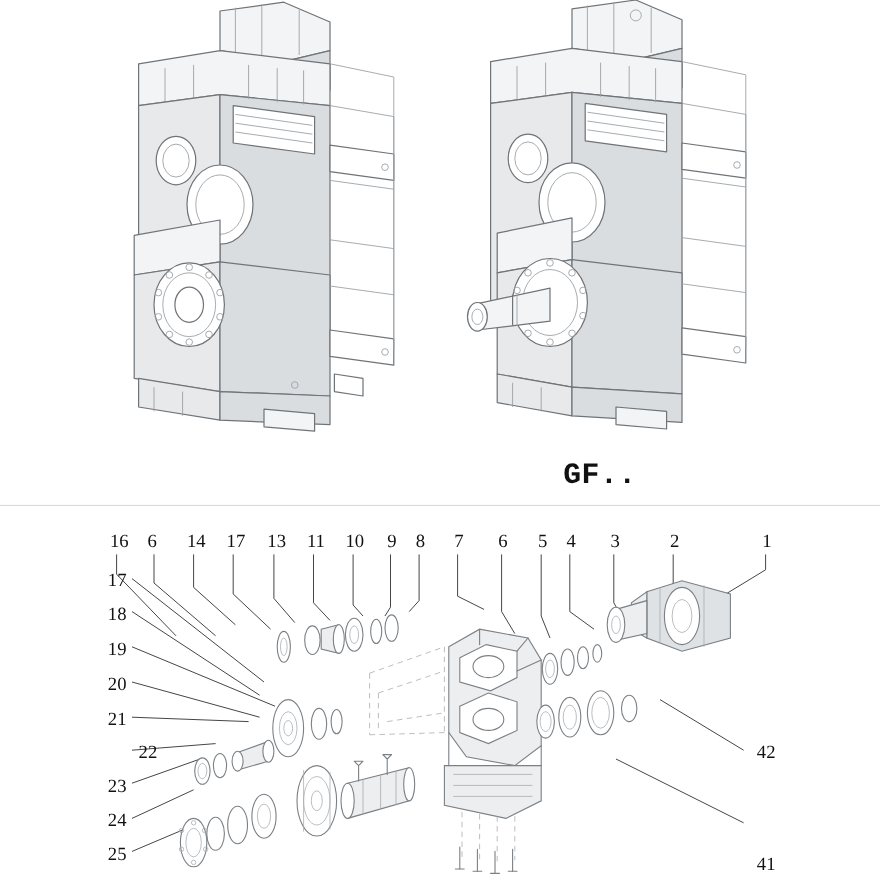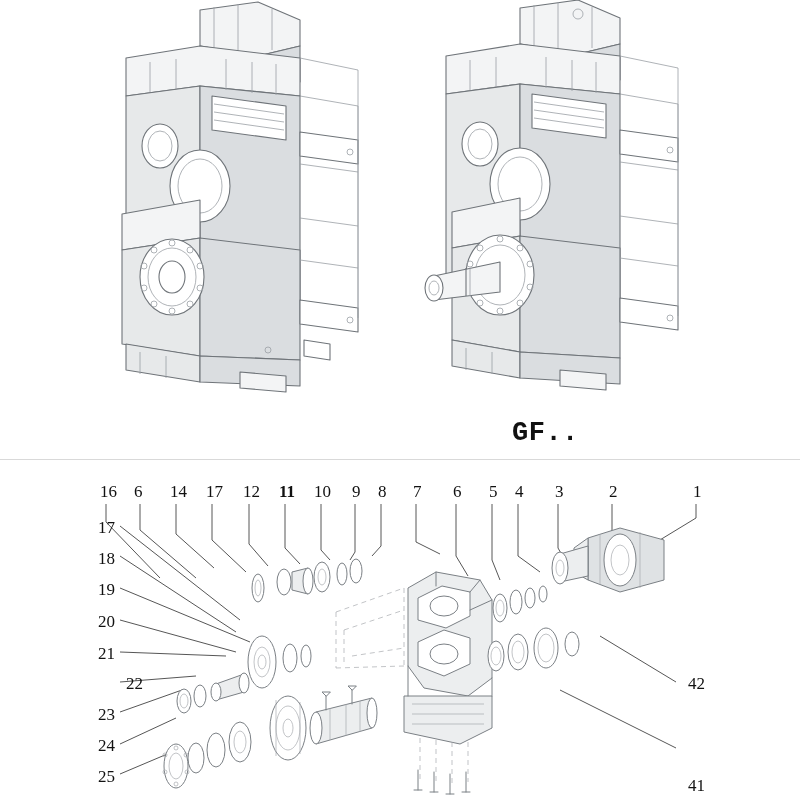--- a/index.html
+++ b/index.html
@@ -372,22 +372,22 @@
         <path class="ed" d="M352 196 L404 188"></path>
         <path class="e" d="M418 310 L418 330 M434 312 L434 332 M450 314 L450 334 M466 312 L466 332"></path>
         <path class="e" d="M414 330 L422 330 M430 332 L438 332 M446 334 L454 334 M462 332 L470 332"></path>
       </g>
     </svg>
 
     <div class="num" style="left:100px; top:22px;">16</div>
     <div class="num" style="left:134px; top:22px;">6</div>
     <div class="num" style="left:170px; top:22px;">14</div>
     <div class="num" style="left:206px; top:22px;">17</div>
-    <div class="num" style="left:243px; top:22px;">12</div>
-    <div class="num" style="left:279px; top:22px;font-weight:bold;">11</div>
+    <div class="num" style="left:243px; top:22px;">13</div>
+    <div class="num" style="left:279px; top:22px;">11</div>
     <div class="num" style="left:314px; top:22px;">10</div>
     <div class="num" style="left:352px; top:22px;">9</div>
     <div class="num" style="left:378px; top:22px;">8</div>
     <div class="num" style="left:413px; top:22px;">7</div>
     <div class="num" style="left:453px; top:22px;">6</div>
     <div class="num" style="left:489px; top:22px;">5</div>
     <div class="num" style="left:515px; top:22px;">4</div>
     <div class="num" style="left:555px; top:22px;">3</div>
     <div class="num" style="left:609px; top:22px;">2</div>
     <div class="num" style="left:693px; top:22px;">1</div>

